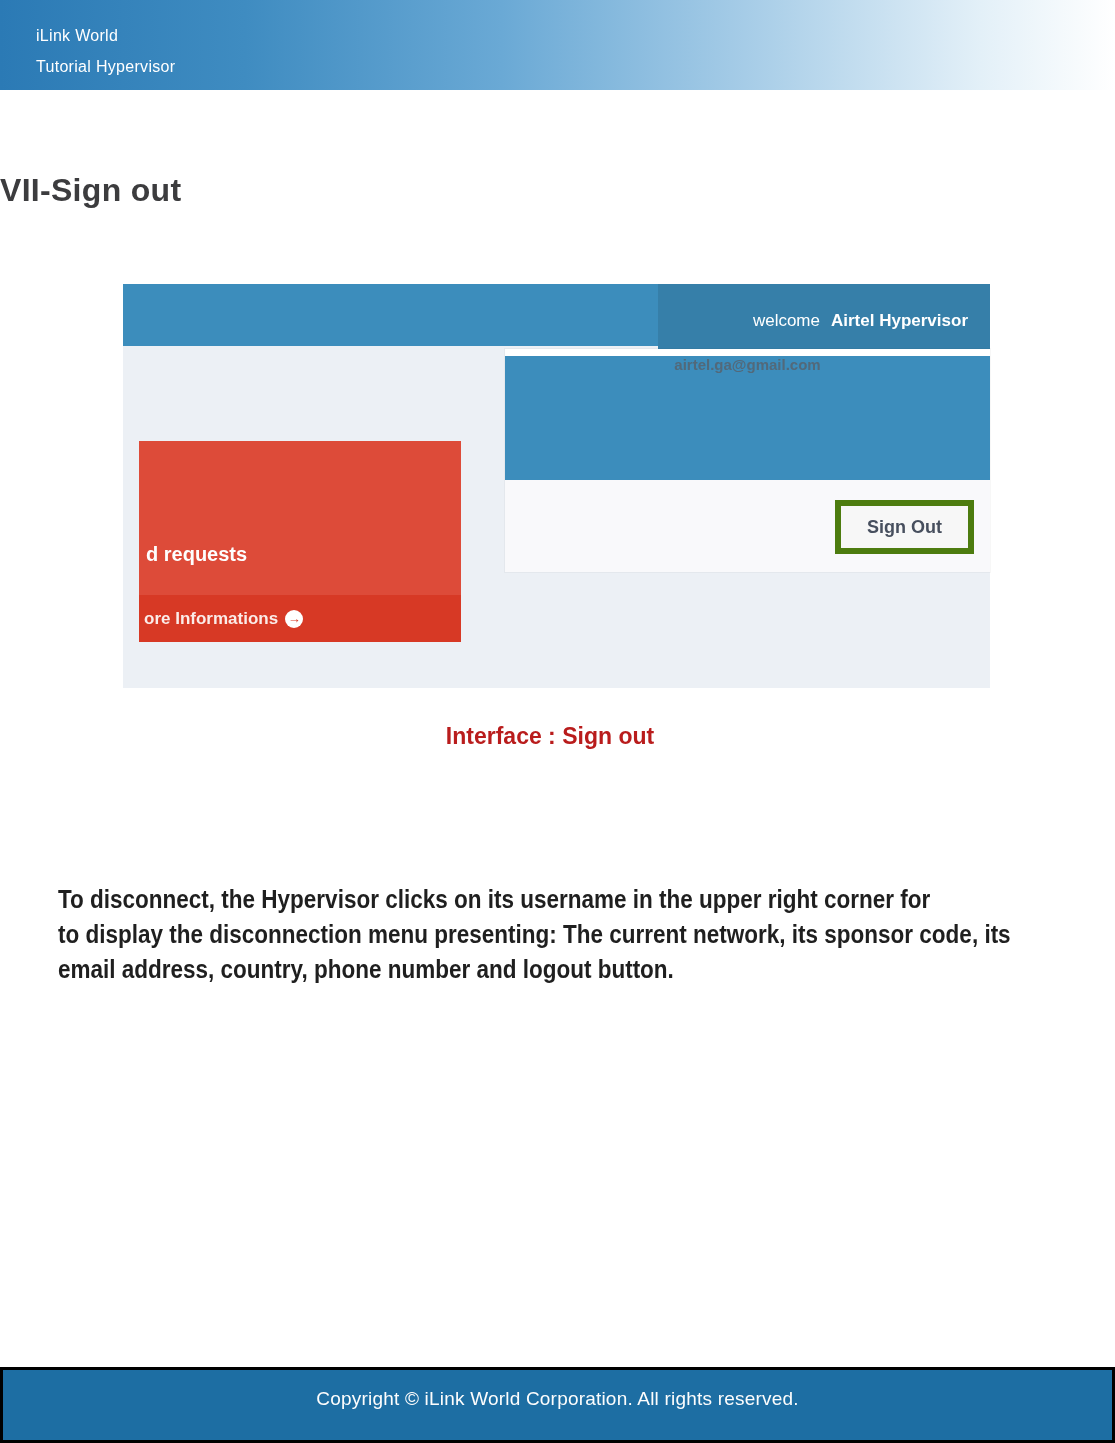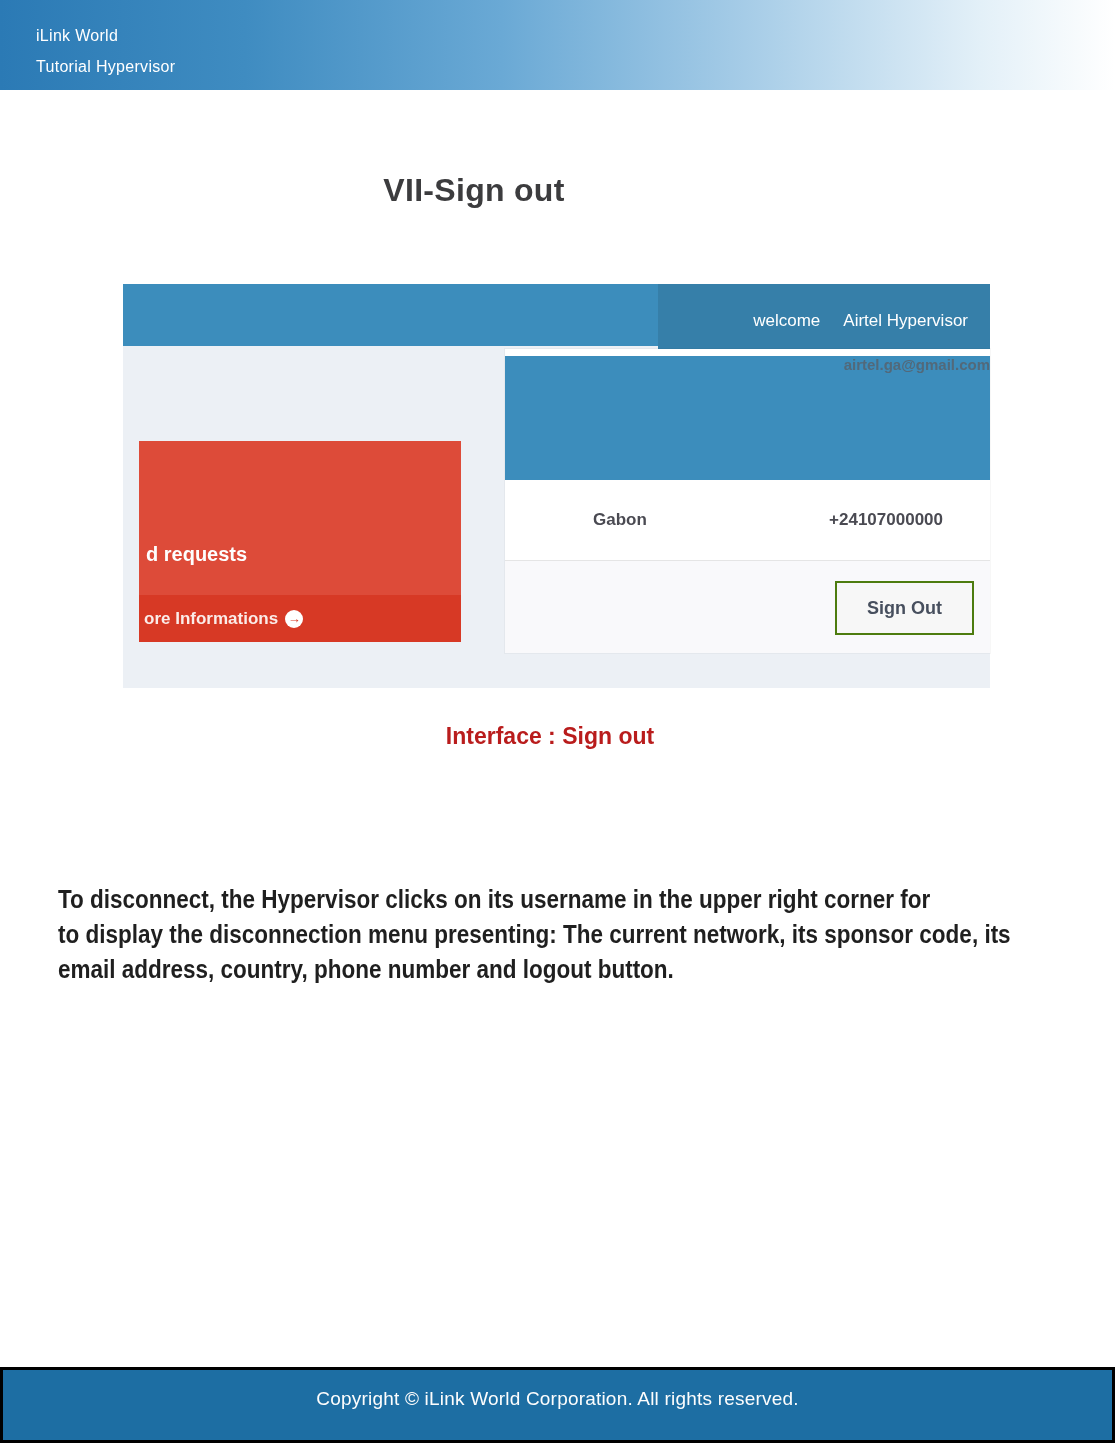--- a/index.html
+++ b/index.html
@@ -30,21 +30,21 @@
     line-height: 31px;
     font-weight: 400;
     letter-spacing: 0.3px;
   }
 
   
   .doc-title {
     position: absolute;
     top: 172px; left: 0;
     width: 948px;
-    text-align: center;
+    text-align: left;
     font-size: 32px;
     font-weight: 700;
     color: #3c3c3e;
     letter-spacing: 0.3px;
   }
 
   
   .shot {
     position: absolute;
     left: 123px; top: 284px;
@@ -62,21 +62,21 @@
     width: 332px; height: 73px;
     background: #367fa9;
     display: flex;
     align-items: center;
     justify-content: flex-end;
     padding-right: 22px;
     color: #ffffff;
     font-size: 17px;
     cursor: pointer;
   }
-  .welcome-box .user-name { font-weight: 400; margin-left: 23px; }
+  .welcome-box .user-name { font-weight: 700; margin-left: 11px; }
   .shot-content {
     position: relative;
     width: 100%; height: 331px;
   }
 
   
   .red-card {
     position: absolute;
     left: 16px; top: 95px;
     width: 322px; height: 201px;
@@ -136,21 +136,20 @@
     font-size: 22px;
     font-weight: 700;
     color: #f2f5f7;
     letter-spacing: 0.2px;
   }
   .ud-email {
     margin-top: 7px;
     font-size: 15px;
     font-weight: 600;
     color: #52697a;
-    text-align: right;
   }
   .ud-body {
     height: 81px;
     background: #ffffff;
     border-bottom: 1px solid #e5e5e5;
     display: flex;
     align-items: center;
   }
   .ud-country {
     margin-left: 88px;
@@ -170,21 +169,21 @@
   .ud-footer {
     position: relative;
     height: 92px;
     background: #f9f9fb;
   }
   .signout-btn {
     position: absolute;
     right: 16px; top: 20px;
     width: 139px; height: 54px;
     background: #f7f7f7;
-    border: 2px solid #4d7c0f;
+    border: 6px solid #4d7c0f;
     color: #474f5e;
     font-size: 18px;
     font-weight: 700;
     font-family: "Liberation Sans", sans-serif;
     display: flex;
     align-items: center;
     justify-content: center;
     cursor: pointer;
   }
 
@@ -261,24 +260,20 @@
         <div class="rc-footer">
           <span class="rc-footer-text">ore Informations</span>
           <span class="rc-footer-icon">→</span>
         </div>
       </div>
 
       <div class="user-dropdown">
         <div class="ud-header">
           <div class="ud-email">airtel.ga@gmail.com</div>
         </div>
-        <div class="ud-body">
-          <span class="ud-country">Gabon</span>
-          <span class="ud-phone">+24107000000</span>
-        </div>
         <div class="ud-footer">
           <button class="signout-btn">Sign Out</button>
         </div>
       </div>
 
     </div>
   </div>
 
   <div class="fig-caption">Interface : Sign out</div>
 

